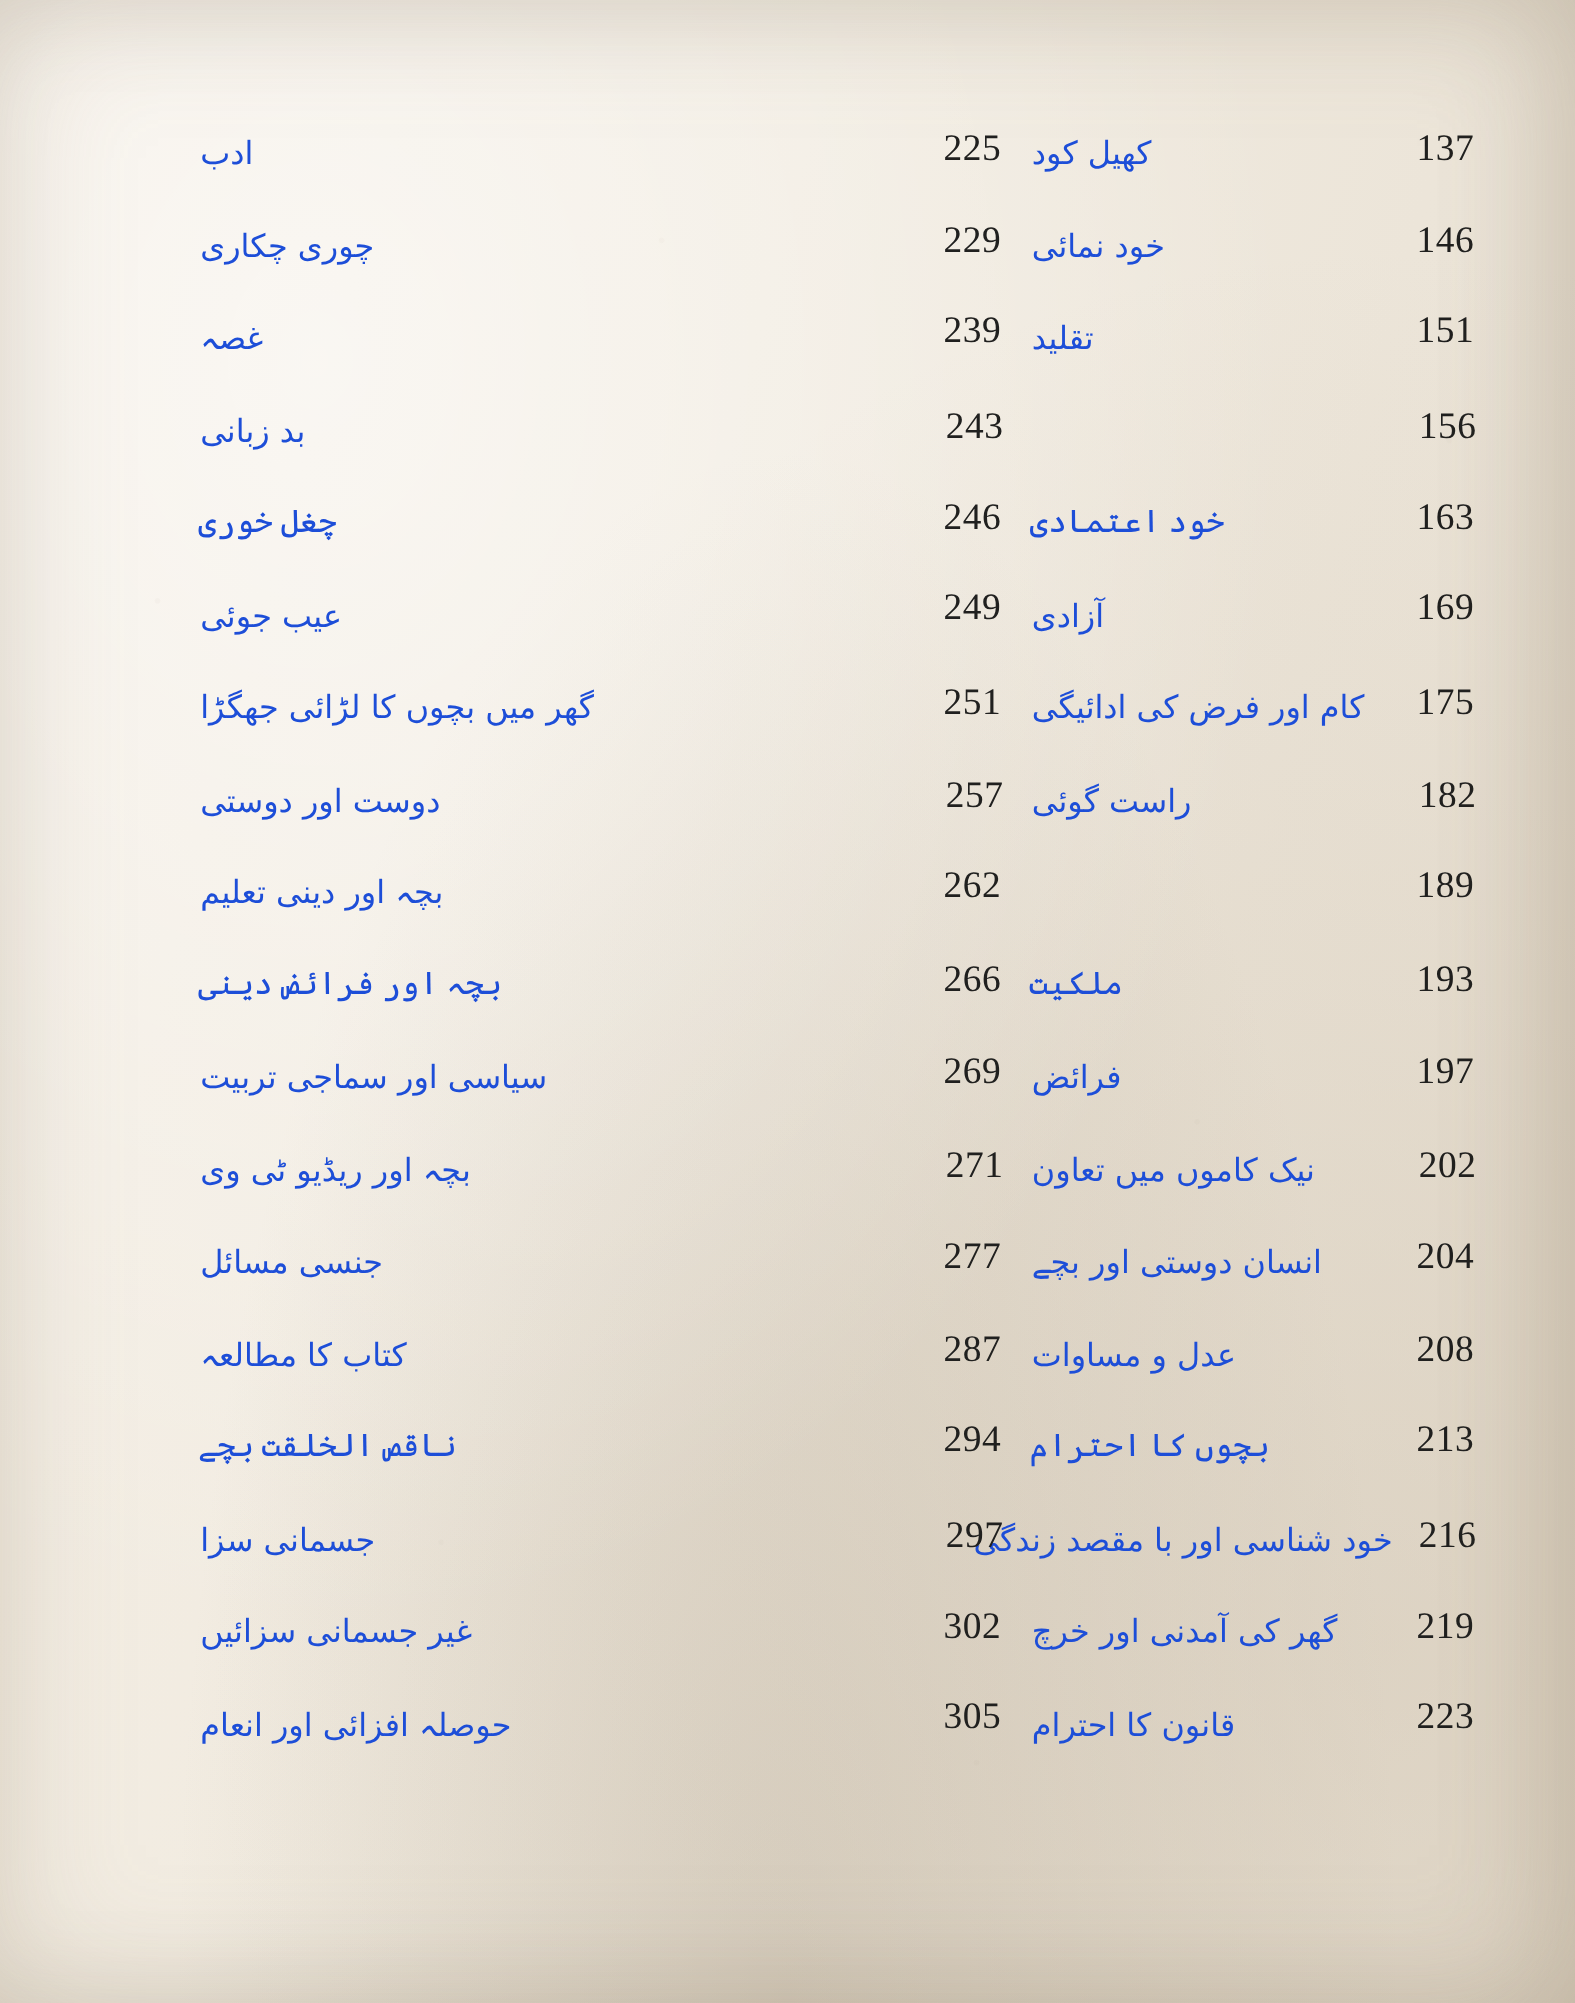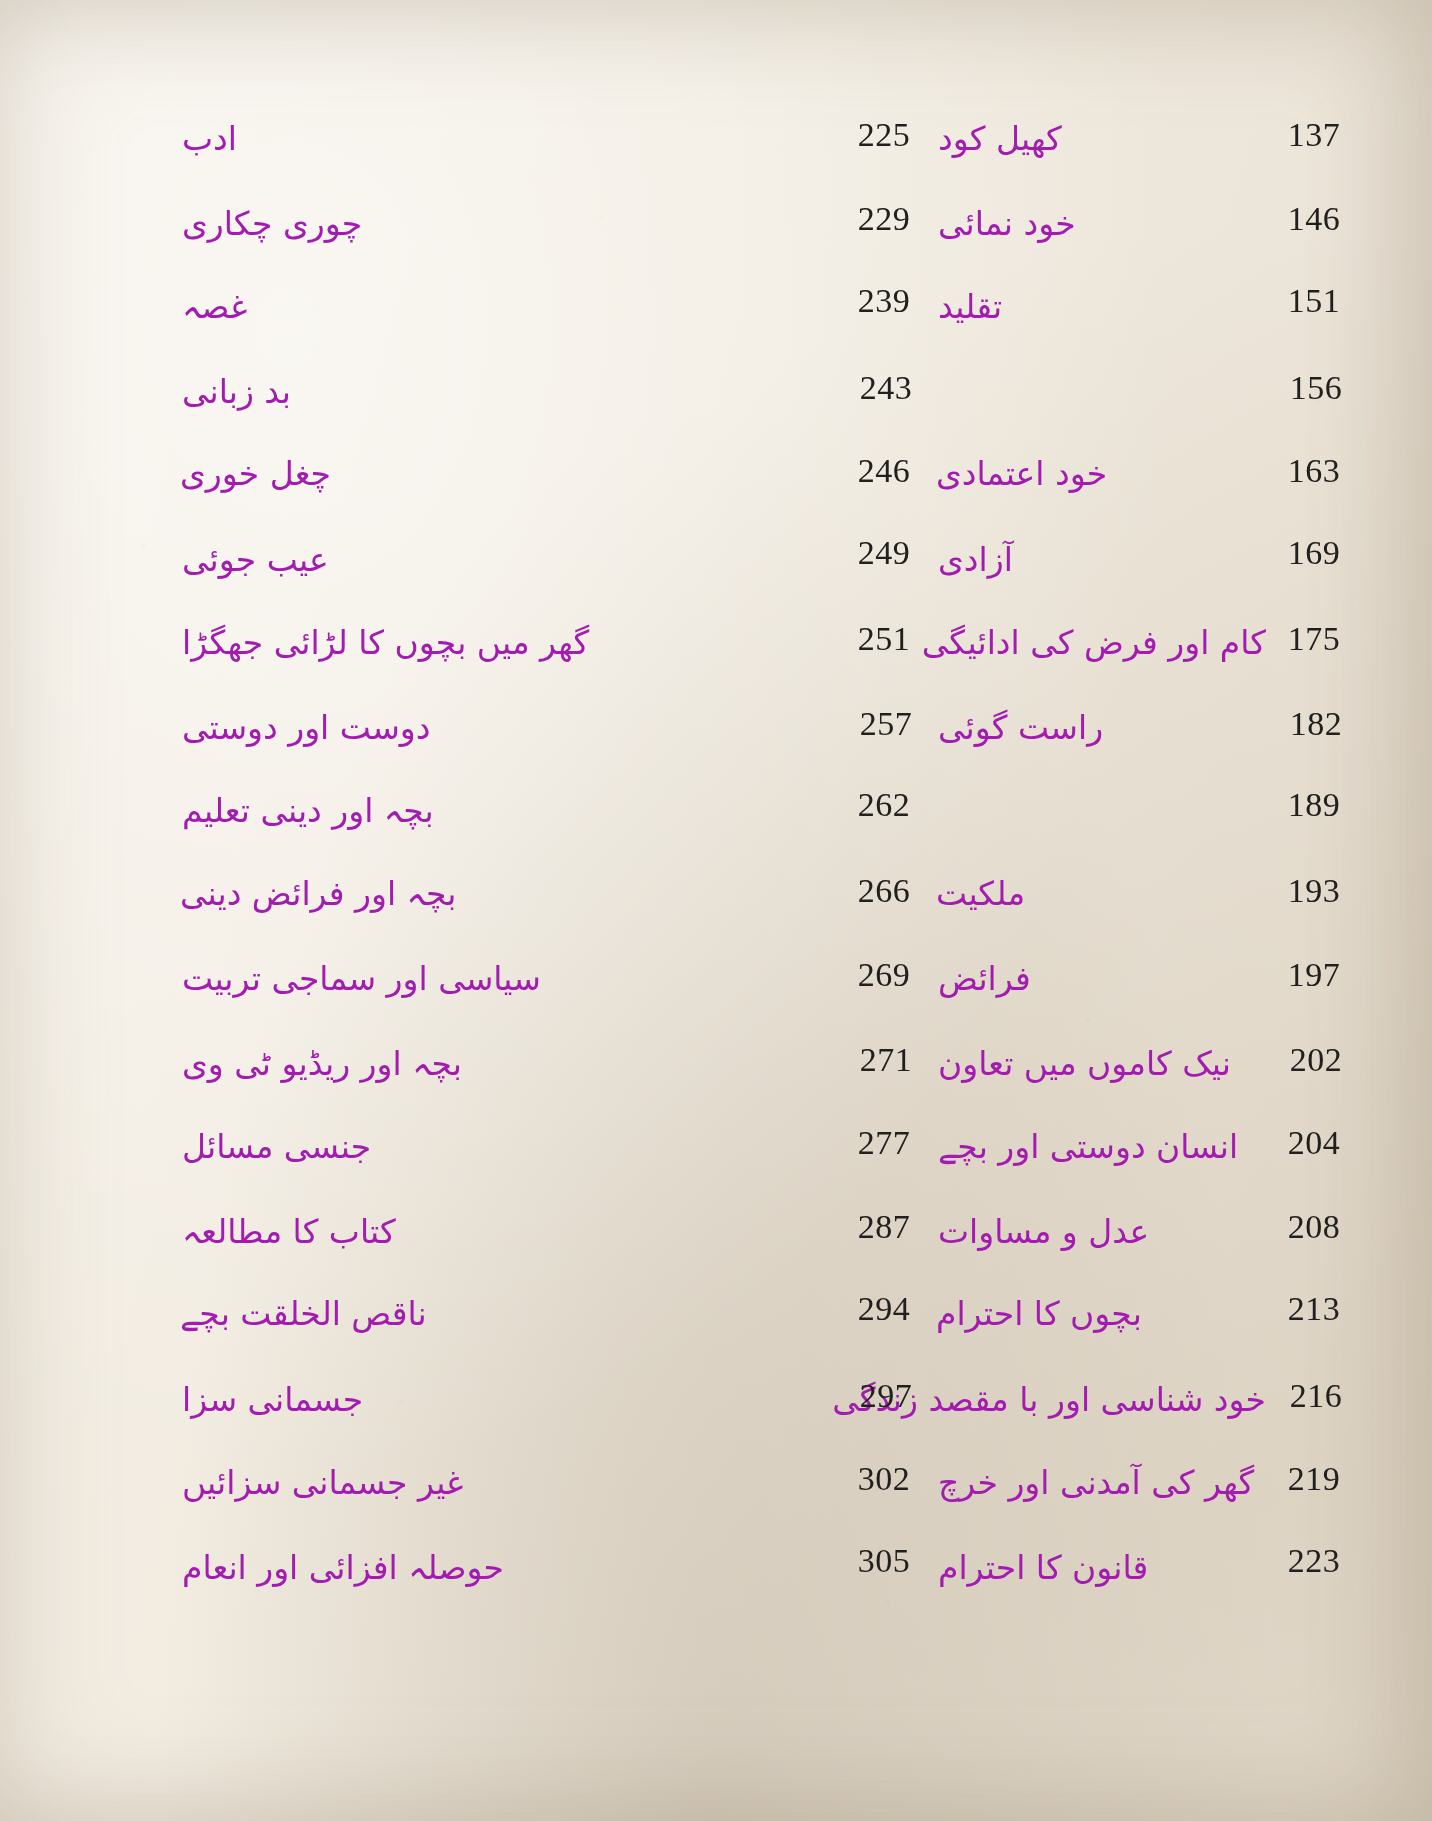--- a/index.html
+++ b/index.html
@@ -78,41 +78,41 @@
     letter-spacing: 0.5px;
     width: 96px;
     text-align: center;
     flex: 0 0 96px;
     transform: translateY(-4px);
     margin-top: 24px;
   }
 
   .title {
     font-family: "DejaVu Sans", sans-serif;
-    font-size: 33px;
-    color: #a21caf;
+    font-size: 29px;
+    color: #1d4ed8;
     white-space: nowrap;
     direction: rtl;
     line-height: 1.05;
   }
   .col-right .title {
     flex: 1 1 auto;
     text-align: left;        
     padding-left: 6px;
   }
   .col-left .title {
     flex: 1 1 auto;
     text-align: left;
     padding-left: 10px;
   }
 
   
   .entry:nth-child(2n) .title { transform: translateY(1px); }
   .entry:nth-child(3n) .page-num { transform: translateY(-6px); }
-  .entry:nth-child(5n) .title { transform: translate(-2px, -1px); }
+  .entry:nth-child(5n) .title { transform: translate(-2px, -1px); font-family: Liberation Serif, serif; }
   .entry:nth-child(4n) .page-num { transform: translate(2px, -3px); }
 </style>
 </head>
 <body>
 
 <div class="page"></div>
 <div class="grain"></div>
 
 <div class="toc">
 

